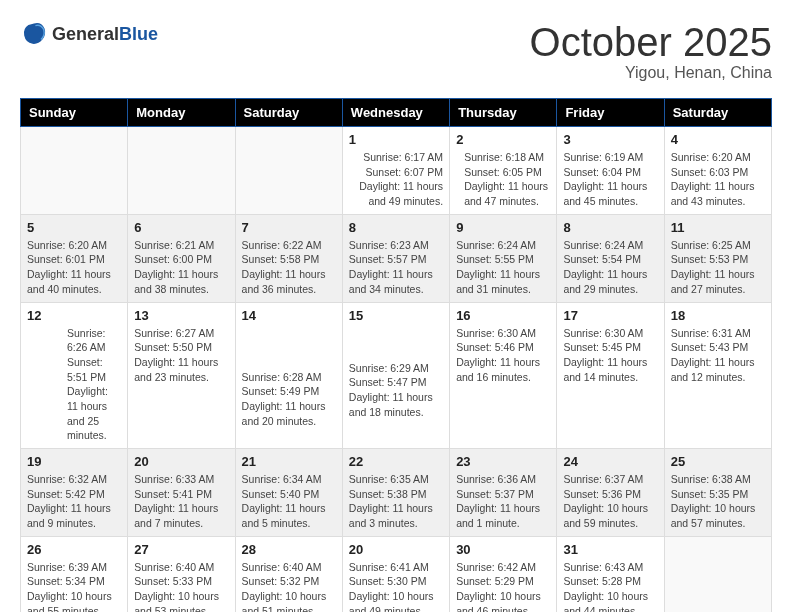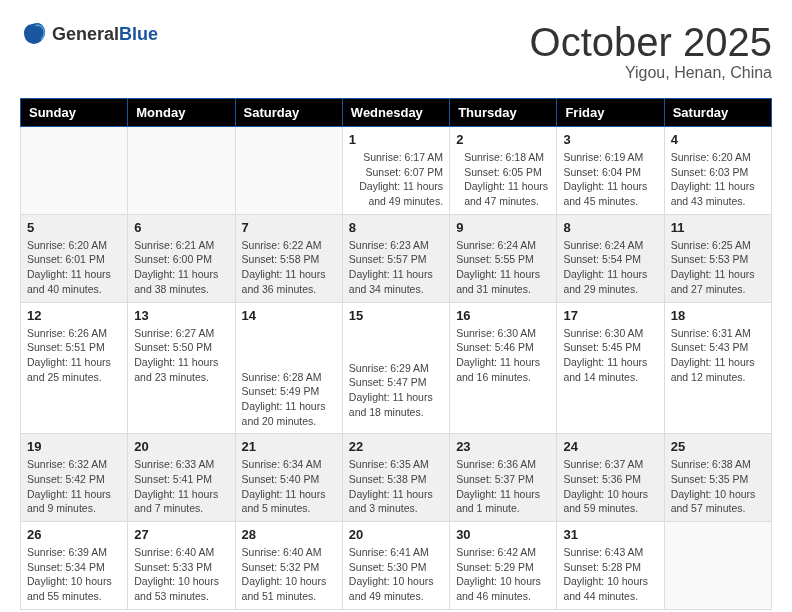--- a/index.html
+++ b/index.html
@@ -205,21 +205,21 @@
           <div class="day-number">11</div>
           <div class="day-info" style="white-space: pre-line;">Sunrise: 6:25 AM
 Sunset: 5:53 PM
 Daylight: 11 hours
 and 27 minutes.</div>
         </td>
       </tr>
       <tr>
         <td>
           <div class="day-number">12</div>
-          <div class="day-info" style="white-space: pre-line;">Sunrise: 6:26 AM
+          <div class="day-info" style="white-space: pre-line; margin-left: 40px;">Sunrise: 6:26 AM
 Sunset: 5:51 PM
 Daylight: 11 hours
 and 25 minutes.</div>
         </td>
         <td>
           <div class="day-number">13</div>
           <div class="day-info" style="white-space: pre-line;">Sunrise: 6:27 AM
 Sunset: 5:50 PM
 Daylight: 11 hours
 and 23 minutes.</div>

